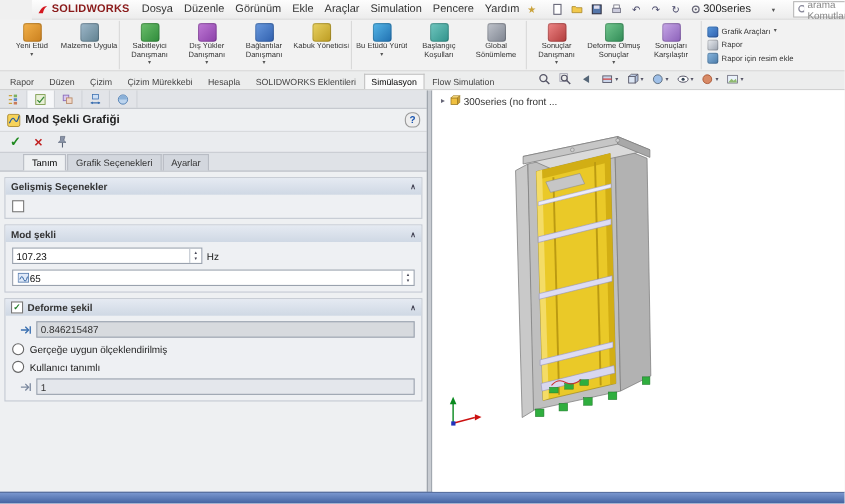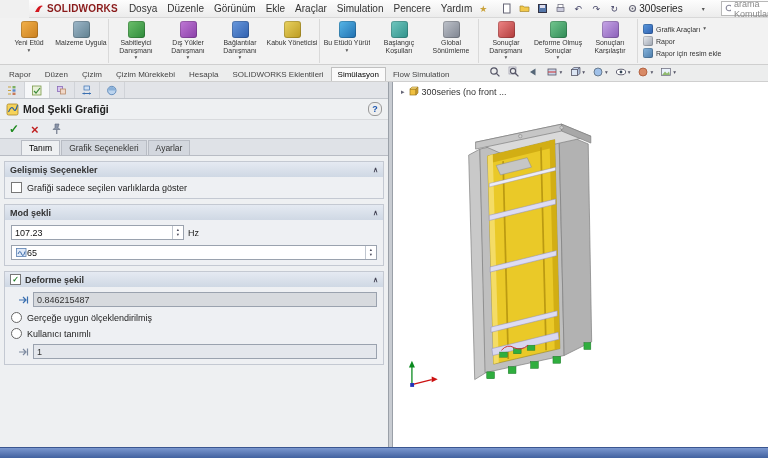--- a/index.html
+++ b/index.html
@@ -399,21 +399,20 @@
       </div>
 
       <div class="sec">
         <div class="sechead">
           <span>Gelişmiş Seçenekler</span>
           <span class="chev">∧</span>
         </div>
         <div class="secbody">
           <div class="cbrow">
             <span class="cb"></span>
-            <span>Grafiği sadece seçilen varlıklarda göster</span>
           </div>
         </div>
       </div>
 
       <div class="sec">
         <div class="sechead">
           <span>Mod şekli</span>
           <span class="chev">∧</span>
         </div>
         <div class="secbody">

